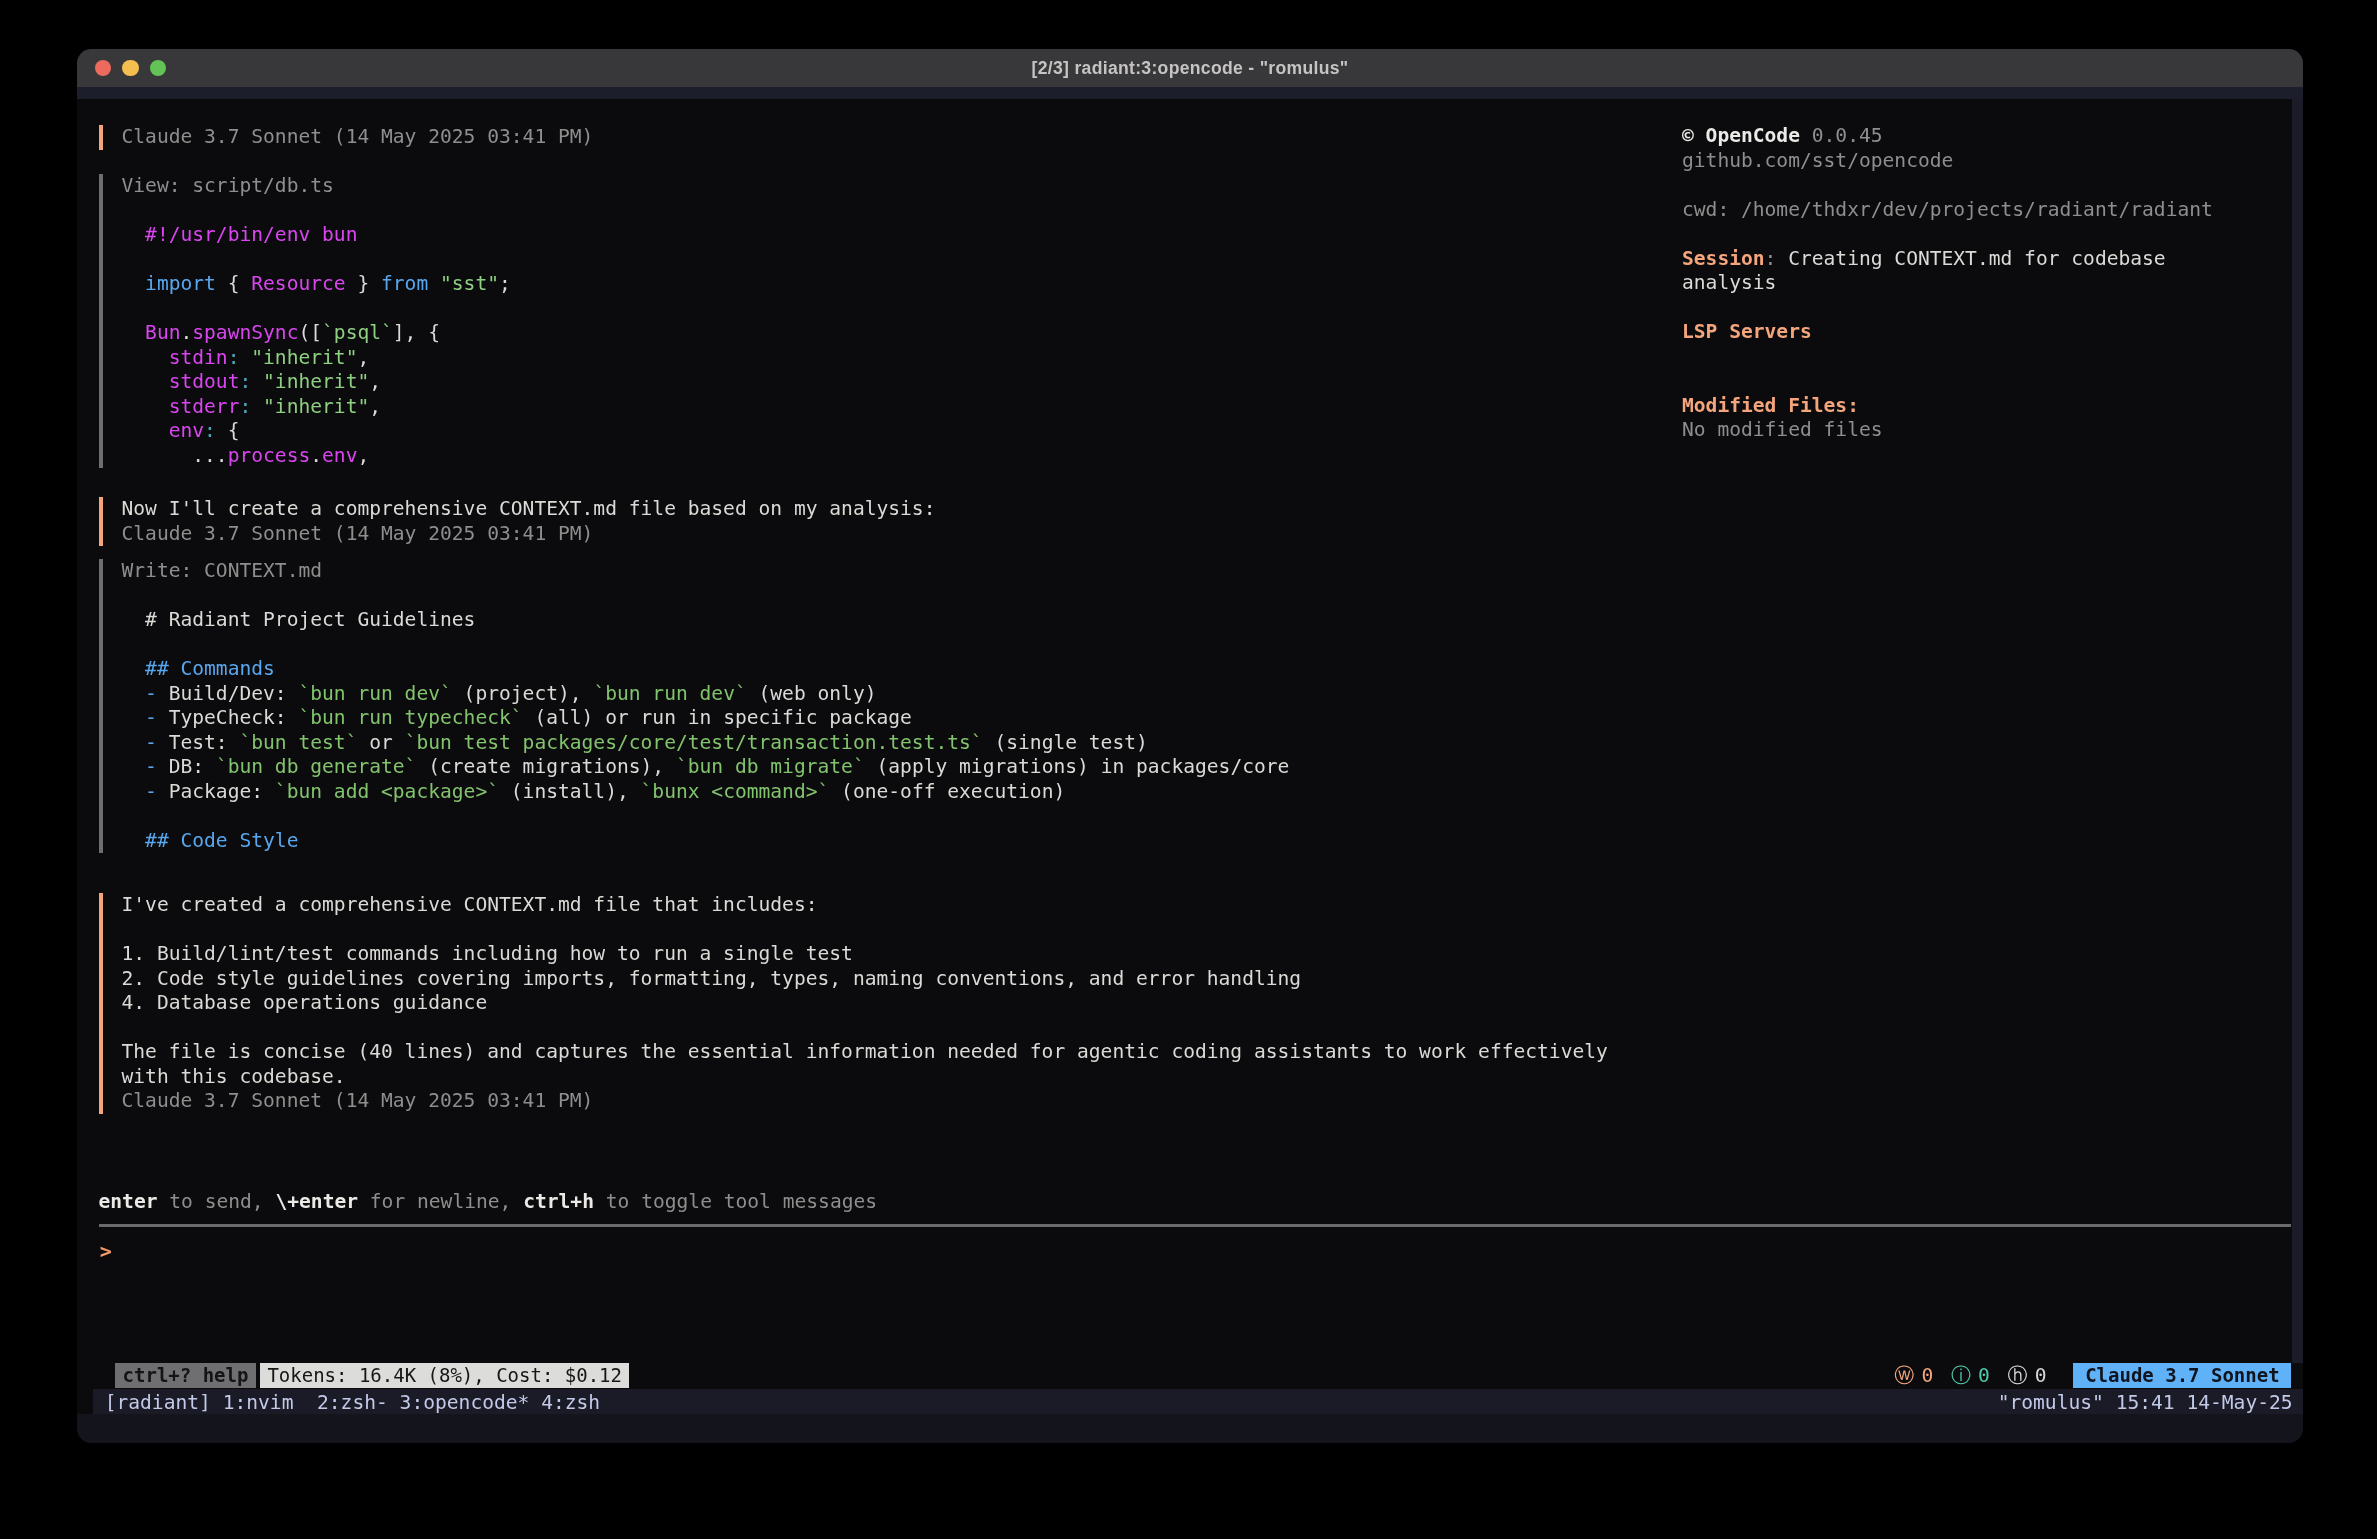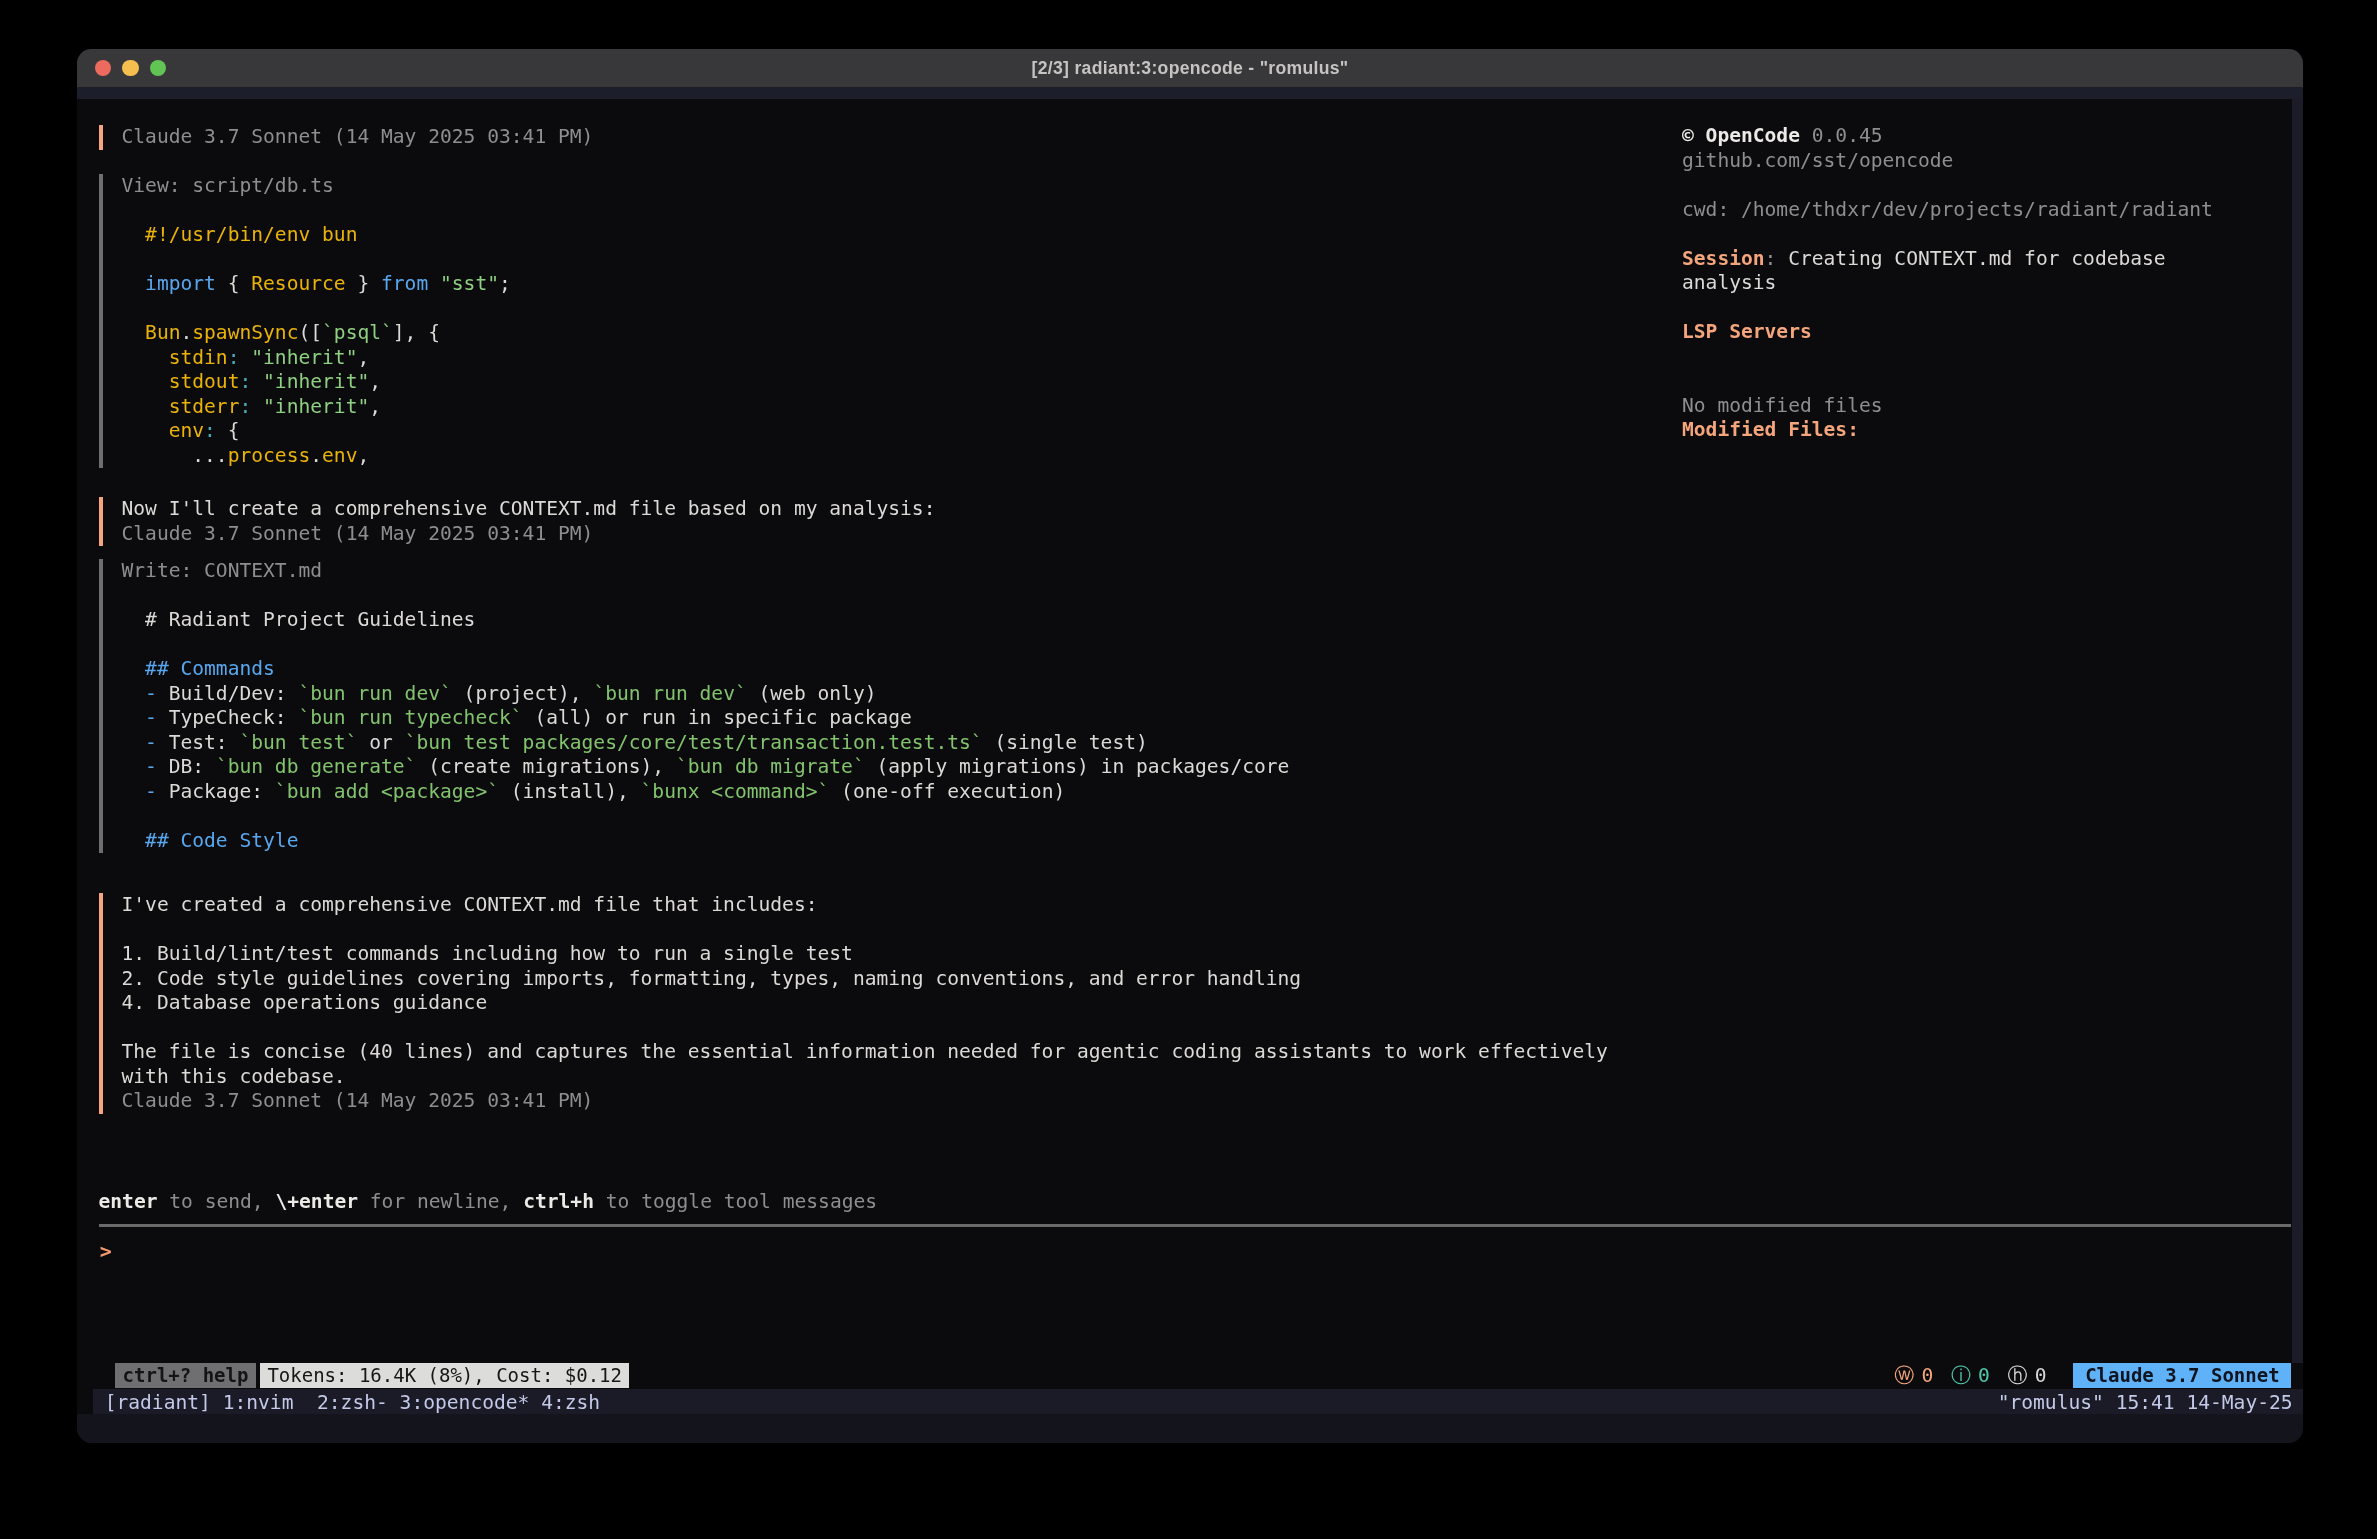--- a/index.html
+++ b/index.html
@@ -15,21 +15,21 @@
   .content{position:absolute;top:38px;left:0;right:0;bottom:0;font-size:19.6px;}
   .top-strip{position:absolute;top:0;left:0;right:0;height:11.7px;background:#1d1e2b;}
   .right-strip{position:absolute;top:11.7px;right:0;width:11px;height:1264px;background:#1b1c28;}
   .line{height:24.5px;line-height:24.5px;white-space:pre;}
   .block{position:absolute;left:21.5px;border-left:4.6px solid #6e6e6e;padding-left:19px;}
   .block.msg{border-left-color:#f4a57c;}
   .tk-w{color:#dcdad7;}
   .tk-wb{color:#eceae7;font-weight:bold;}
   .tk-g{color:#8e8e8e;}
   .tk-b{color:#58a7ee;}
-  .tk-p{color:#eab308;}
+  .tk-p{color:#d946ef;}
   .tk-gr{color:#8ed081;}
   .tk-mc{color:#82c36d;}
   .tk-cy{color:#4aa9b8;}
   .tk-ob{color:#f4a57c;font-weight:bold;text-align:right;}
   .hint{position:absolute;left:21.5px;top:1103px;height:24.5px;line-height:24.5px;white-space:pre;}
   .divider{position:absolute;left:21.5px;right:11.7px;top:1137px;height:2.6px;background:#6a6a6a;}
   .input-area{position:absolute;left:21.5px;right:11.7px;top:1148px;height:124px;cursor:text;}
   .prompt-glyph{position:absolute;left:1.3px;top:3.9px;color:#f2996e;font-weight:bold;font-size:20px;line-height:25px;}
   .statusrow{position:absolute;left:10.4px;right:11.7px;top:1276px;height:25px;display:flex;align-items:center;}
   .chip{height:25px;line-height:25px;padding:0 7.2px;font-size:19px;white-space:pre;}
@@ -122,22 +122,22 @@
         <div class="line"><span class="tk-g">github.com/sst/opencode</span></div>
         <div class="line">&nbsp;</div>
         <div class="line"><span class="tk-g">cwd: /home/thdxr/dev/projects/radiant/radiant</span></div>
         <div class="line">&nbsp;</div>
         <div class="line"><span class="tk-ob">Session</span><span class="tk-g">:</span><span class="tk-w"> Creating CONTEXT.md for codebase</span></div>
         <div class="line"><span class="tk-w">analysis</span></div>
         <div class="line">&nbsp;</div>
         <div class="line"><span class="tk-ob">LSP Servers</span></div>
         <div class="line">&nbsp;</div>
         <div class="line">&nbsp;</div>
+        <div class="line"><span class="tk-ob">Modified Files:</span></div>
         <div class="line"><span class="tk-g">No modified files</span></div>
-        <div class="line"><span class="tk-ob">Modified Files:</span></div>
       </div>
 
     <div class="hint"><span class="tk-wb">enter</span><span class="tk-g"> to send, </span><span class="tk-wb">\+enter</span><span class="tk-g"> for newline, </span><span class="tk-wb">ctrl+h</span><span class="tk-g"> to toggle tool messages</span></div>
     <div class="divider"></div>
     <div class="input-area">
       <span class="prompt-glyph">&gt;</span>
     </div>
 
     <div class="statusrow">
       <span class="chip chip-help">ctrl+? help</span>

